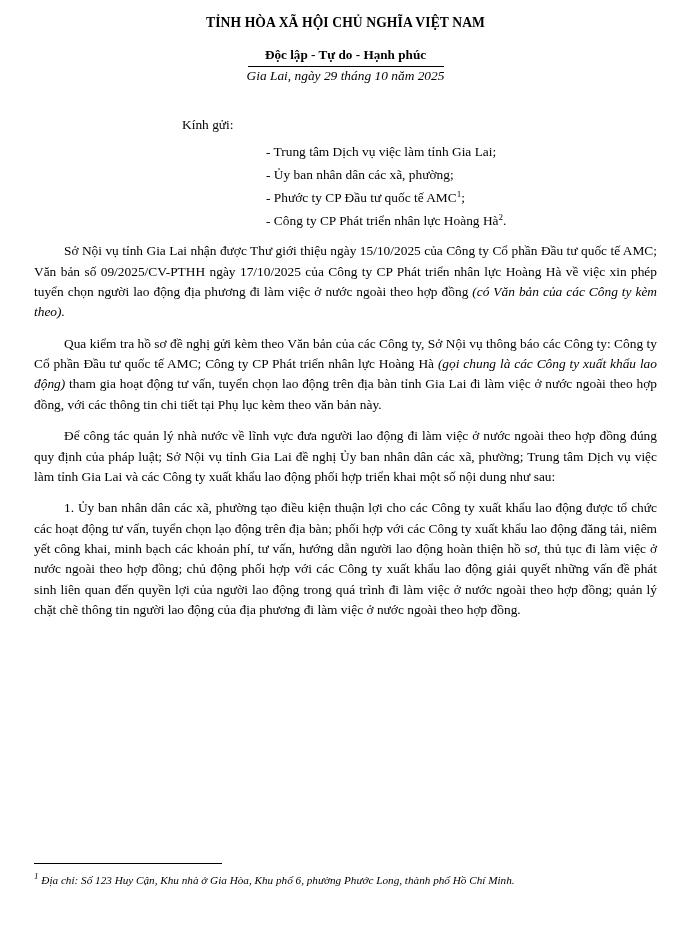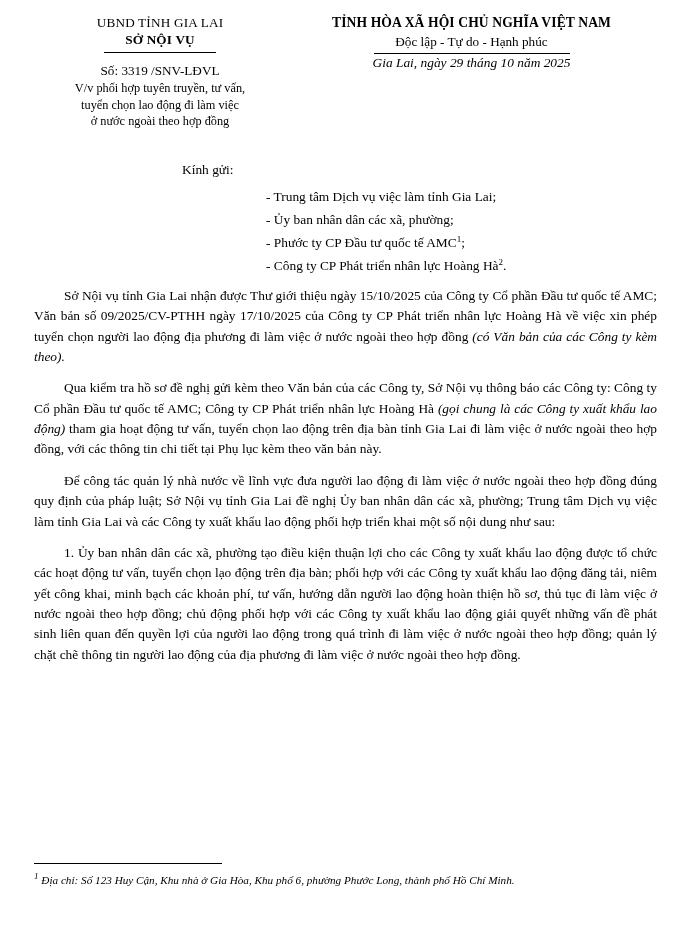--- a/index.html
+++ b/index.html
@@ -48,22 +48,22 @@
   .dept-name {
     font-weight: bold;
     letter-spacing: 0.2px;
   }
   .country-line {
     font-weight: bold;
     letter-spacing: 0.1px;
     font-size: 13.6px;
   }
   .motto {
-    font-weight: normal;
-    margin-top: 1px;
+    font-weight: bold;
+    margin-top: 14px;
     font-size: 13.2px;
   }
   .rule {
     height: 1px;
     background: #000;
     margin: 3px auto 0 auto;
   }
   .rule-left { width: 112px; }
   .rule-right { width: 196px; }
   .numline {
@@ -131,31 +131,20 @@
   }
   .footnote { margin-bottom: 2px; }
   .fn-mark { font-size: 9px; vertical-align: super; font-style: italic; }
 </style>
 </head>
 <body>
 
 <div class="page">
 
   <div class="header">
-    <div class="header-left">
-      <div class="org-name">UBND TỈNH GIA LAI</div>
-      <div class="dept-name">SỞ NỘI VỤ</div>
-      <div class="rule rule-left"></div>
-      <div class="numline">Số:  3319 /SNV-LĐVL</div>
-      <div class="subject">
-        <div>V/v phối hợp tuyên truyền, tư vấn,</div>
-        <div>tuyển chọn lao động đi làm việc</div>
-        <div>ở nước ngoài theo hợp đồng</div>
-      </div>
-    </div>
     <div class="header-right">
       <div class="country-line">TỈNH HÒA XÃ HỘI CHỦ NGHĨA VIỆT NAM</div>
       <div class="motto">Độc lập - Tự do - Hạnh phúc</div>
       <div class="rule rule-right"></div>
       <div class="dateline">Gia Lai, ngày 29  tháng 10 năm 2025</div>
     </div>
   </div>
 
   <div class="recipients">
     <div class="kinh-gui">Kính gửi:</div>

